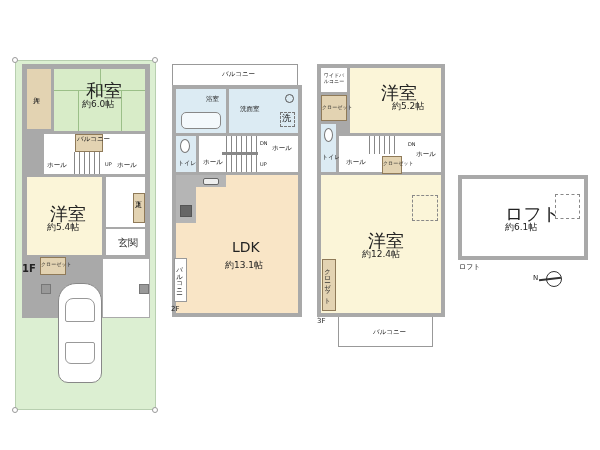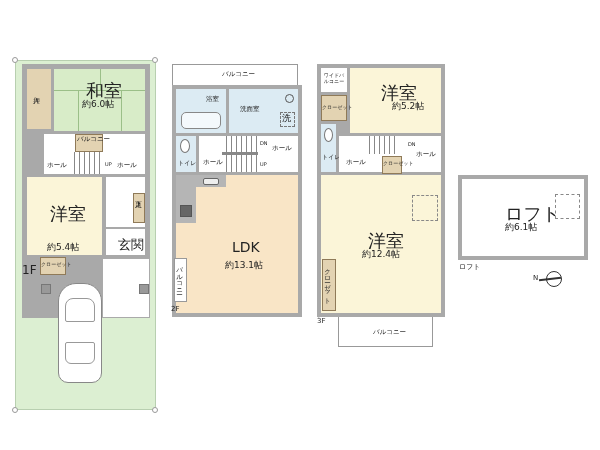--- a/index.html
+++ b/index.html
@@ -44,31 +44,31 @@
 <div class="abs hall" style="left:44px;top:134px;width:101px;height:40px;"></div>
 <div class="abs closet" style="left:75px;top:134px;width:28px;height:18px;"></div>
 <div class="lbl sm" style="left:77px;top:136px;line-height:1.1;"><span>バルコニー</span></div>
 <div class="abs" style="left:70px;top:152px;width:34px;height:22px;background:repeating-linear-gradient(90deg,#fff 0 4px,#888 4px 5px);"></div>
 <div class="lbl sm" style="left:47px;top:162px;">ホール</div>
 <div class="lbl sm" style="left:105px;top:162px;font-size:5px;">UP</div>
 <div class="lbl sm" style="left:117px;top:162px;">ホール</div>
 
 <div class="abs wood" style="left:27px;top:177px;width:75px;height:78px;"></div>
 <div class="lbl big" style="left:50px;top:205px;">洋室</div>
-<div class="lbl sz" style="left:47px;top:223px;margin-top:20px;">約5.4帖</div>
+<div class="lbl sz" style="left:47px;top:223px;">約5.4帖</div>
 
 <div class="abs hall" style="left:106px;top:177px;width:39px;height:50px;"></div>
 <div class="abs closet" style="left:133px;top:193px;width:12px;height:30px;"></div>
 <div class="lbl vert" style="left:135px;top:196px;">下足入</div>
 <div class="abs hall" style="left:106px;top:229px;width:39px;height:26px;"></div>
-<div class="lbl" style="left:118px;top:238px;font-size:13px;">玄関</div>
+<div class="lbl" style="left:118px;top:238px;font-size:10px;">玄関</div>
 
 <div class="abs closet" style="left:40px;top:257px;width:26px;height:18px;"></div>
 <div class="lbl sm" style="left:41px;top:262px;font-size:5px;">クローゼット</div>
-<div class="lbl" style="left:22px;top:264px;font-size:12px;">1F</div>
+<div class="lbl" style="left:22px;top:264px;font-size:10px;font-weight:bold;">1F</div>
 <div class="abs" style="left:102px;top:258px;width:48px;height:60px;background:#fff;border:1px solid #aaa;"></div>
 
 <div class="abs" style="left:41px;top:284px;width:10px;height:10px;background:#999;border:1px solid #777;"></div>
 <div class="abs" style="left:139px;top:284px;width:10px;height:10px;background:#999;border:1px solid #777;"></div>
 <div class="abs" style="left:58px;top:283px;width:44px;height:100px;border:1.5px solid #888;border-radius:18px 18px 10px 10px;background:#fff;">
   <div class="abs" style="left:6px;top:14px;width:30px;height:24px;border:1px solid #999;border-radius:8px 8px 2px 2px;"></div>
   <div class="abs" style="left:6px;top:58px;width:30px;height:22px;border:1px solid #999;border-radius:2px 2px 6px 6px;"></div>
 </div>
 
 <div class="abs" style="left:172px;top:64px;width:126px;height:22px;border:1px solid #999;background:#fff;"></div>

